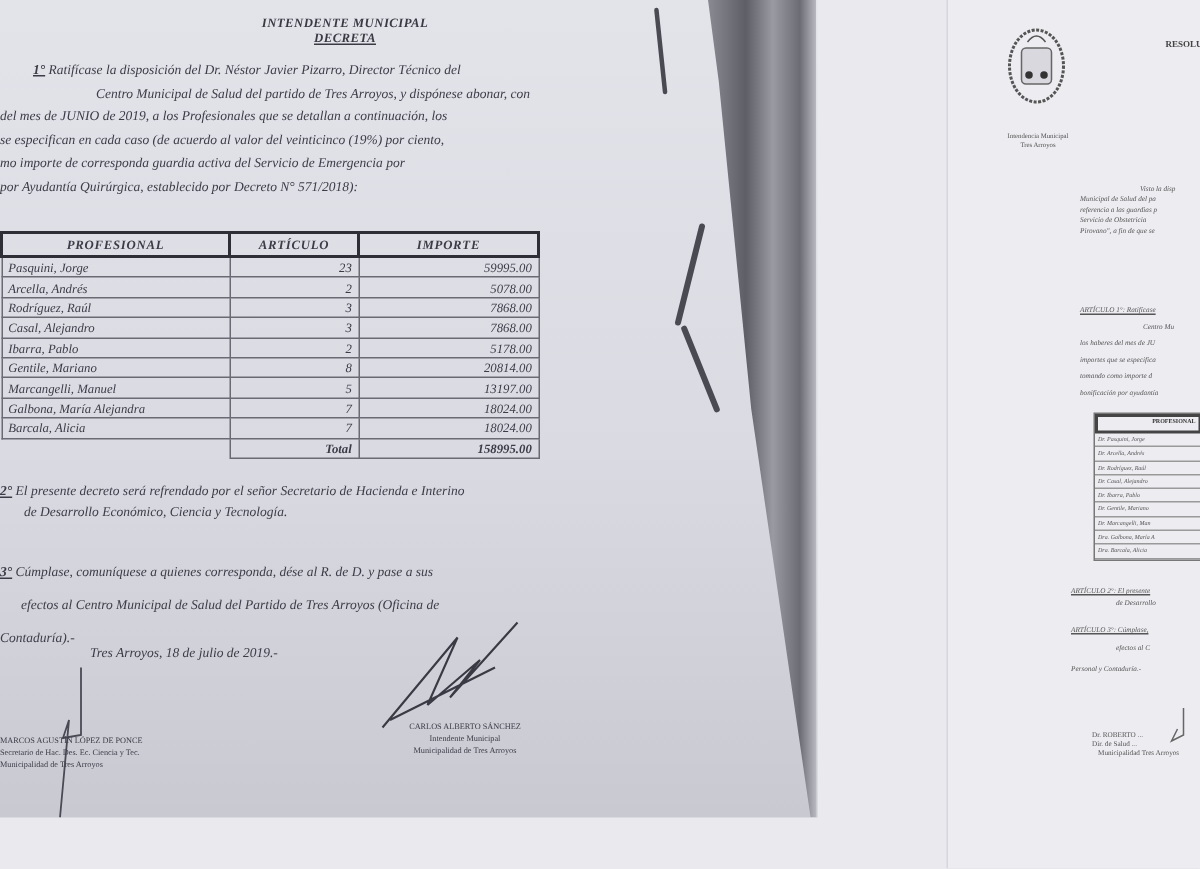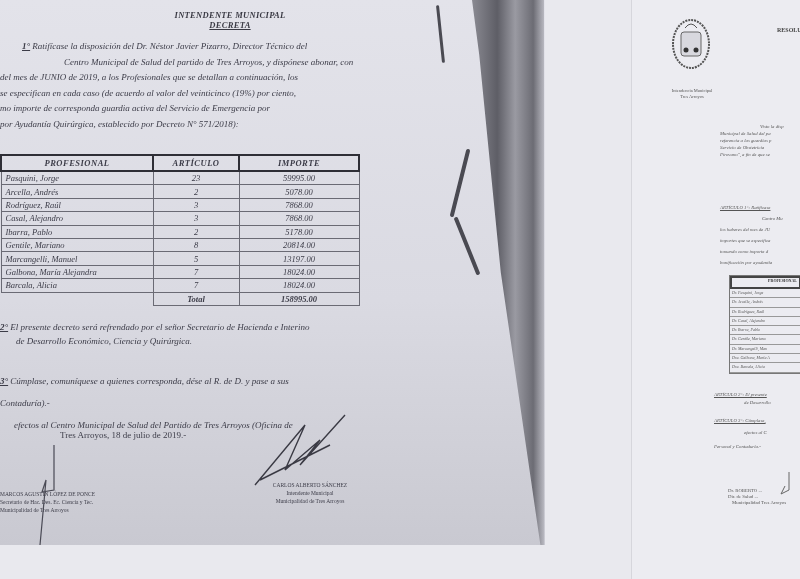--- a/index.html
+++ b/index.html
@@ -38,27 +38,27 @@
   .p1 span { display: block; white-space: nowrap; overflow: hidden; }
 
   table.prof {
     position: absolute; left: 0; top: 154px; width: 360px;
     border-collapse: collapse; font-size: 8.5px; font-style: italic; color: #3c3c48;
   }
   table.prof th {
     border: 2px solid #2e2e36; font-weight: bold; height: 14px; padding: 0; letter-spacing: 0.5px;
   }
   table.prof td { border: 1px solid #6a6a74; height: 12.4px; padding: 0 4px; }
-  table.prof td.num, table.prof td.amt { text-align: center; }
+  table.prof td.num, table.prof td.amt { text-align: right; }
   table.prof tr.total td { font-weight: bold; }
   table.prof td.blank { border-left: none; border-bottom: none; }
 
   .p2 { top: 320px; line-height: 14px; }
   .p3 { top: 370px; line-height: 22px; }
-  .date { position: absolute; left: 60px; top: 430px; font-size: 9px; color: #3c3c48; }
+  .date { position: absolute; left: 60px; top: 430px; font-style: italic; font-size: 9px; color: #3c3c48; }
 
   .sig-block { position: absolute; font-size: 5.5px; color: #3c3c48; font-family: "Liberation Serif", serif; line-height: 8px; }
   .sig-left { left: 0; top: 490px; width: 140px; }
   .sig-right { left: 250px; top: 481px; width: 120px; text-align: center; }
   .sig-svg { position: absolute; }
 
   
   .page-right {
     position: absolute; left: 632px; top: 0; width: 168px; height: 579px;
     background: #ececf1;
@@ -151,27 +151,27 @@
       <tr class="total">
         <td class="blank"></td>
         <td class="num">Total</td>
         <td class="amt">158995.00</td>
       </tr>
     </tbody>
   </table>
 
   <div class="para p2">
     <div><b class="art">2°</b> <span>El presente decreto será refrendado por el señor Secretario de Hacienda e Interino</span></div>
-    <div style="padding-left:16px">de Desarrollo Económico, Ciencia y Quirúrgica.</div>
+    <div style="padding-left:16px">de Desarrollo Económico, Ciencia y Tecnología.</div>
   </div>
 
   <div class="para p3">
     <div><b class="art">3°</b> <span>Cúmplase, comuníquese a quienes corresponda, dése al R. de D. y pase a sus</span></div>
+    <div style="padding-left:14px">efectos al Centro Municipal de Salud del Partido de Tres Arroyos (Oficina de</div>
     <div>Contaduría).-</div>
-    <div style="padding-left:14px">efectos al Centro Municipal de Salud del Partido de Tres Arroyos (Oficina de</div>
   </div>
 
   <div class="date">Tres Arroyos, 18 de julio de 2019.-</div>
 
   <svg class="sig-svg" style="left:20px;top:440px" width="60" height="110">
     <path d="M34 5 L34 50 L22 52 L26 40 L20 105" stroke="#4a4a55" stroke-width="1.2" fill="none"></path>
   </svg>
   <div class="sig-block sig-left">
     <div>MARCOS AGUSTÍN LÓPEZ DE PONCE</div>
     <div>Secretario de Hac. Des. Ec. Ciencia y Tec.</div>

